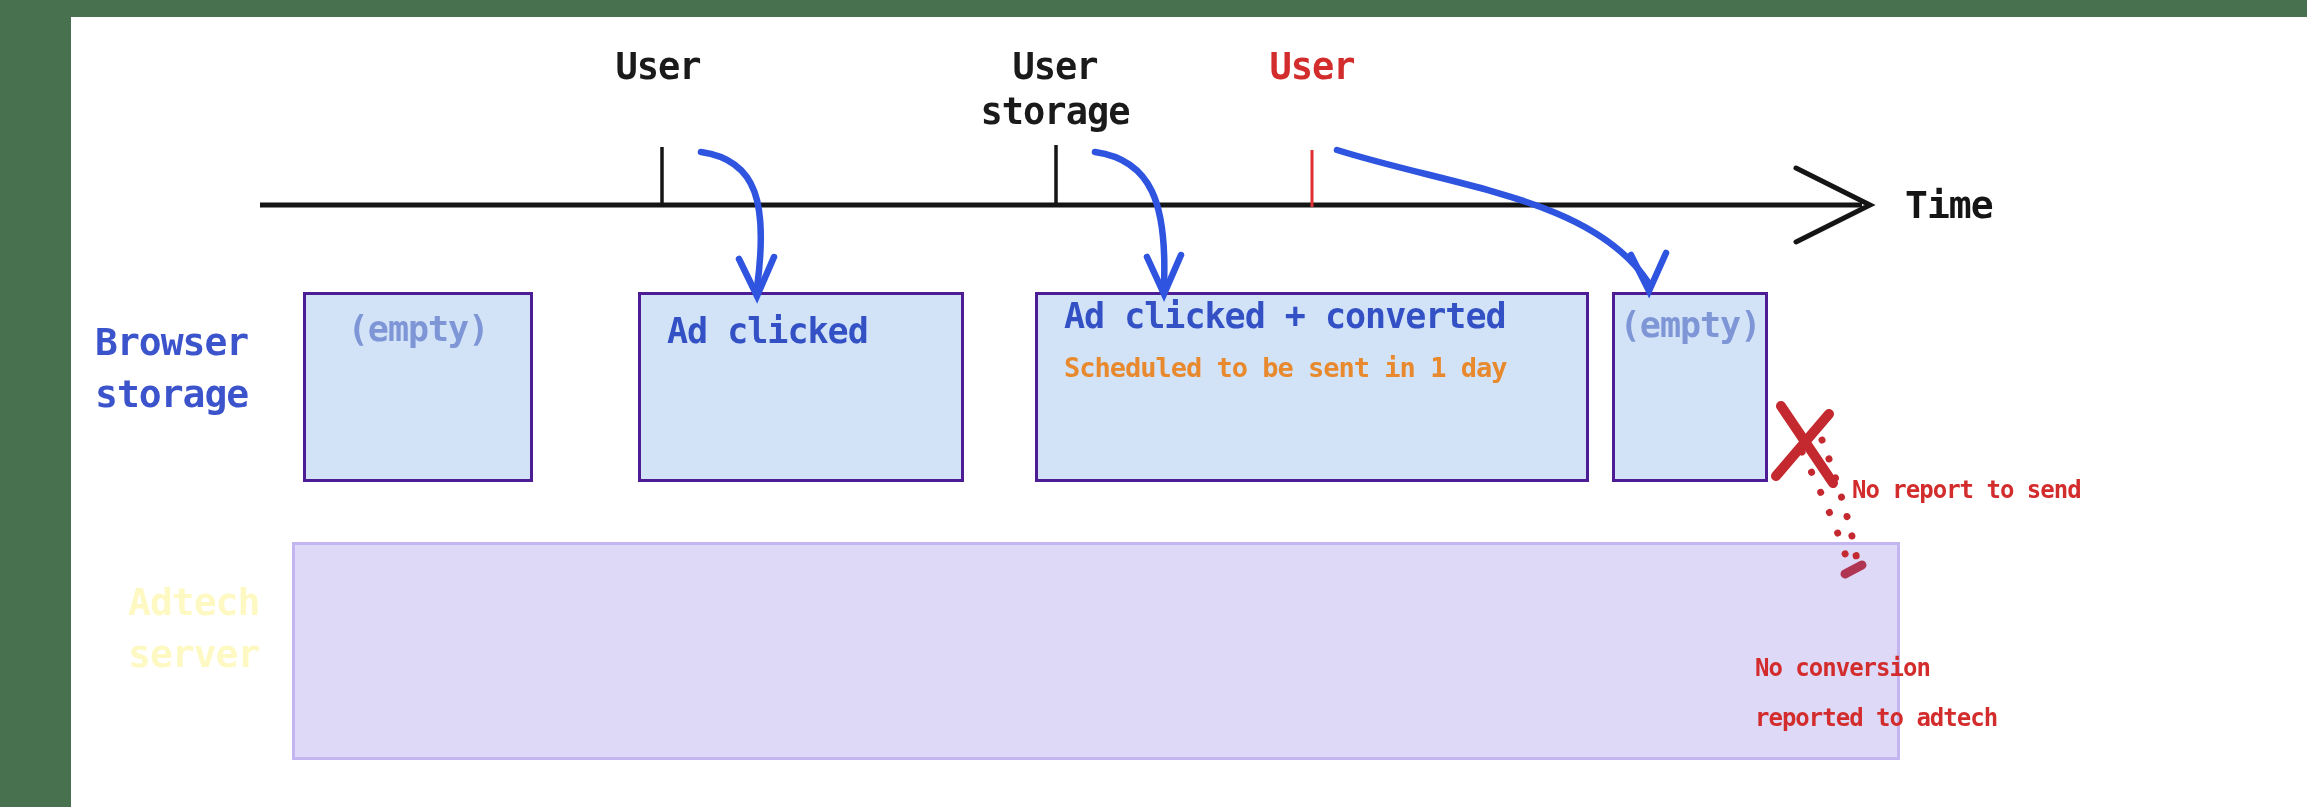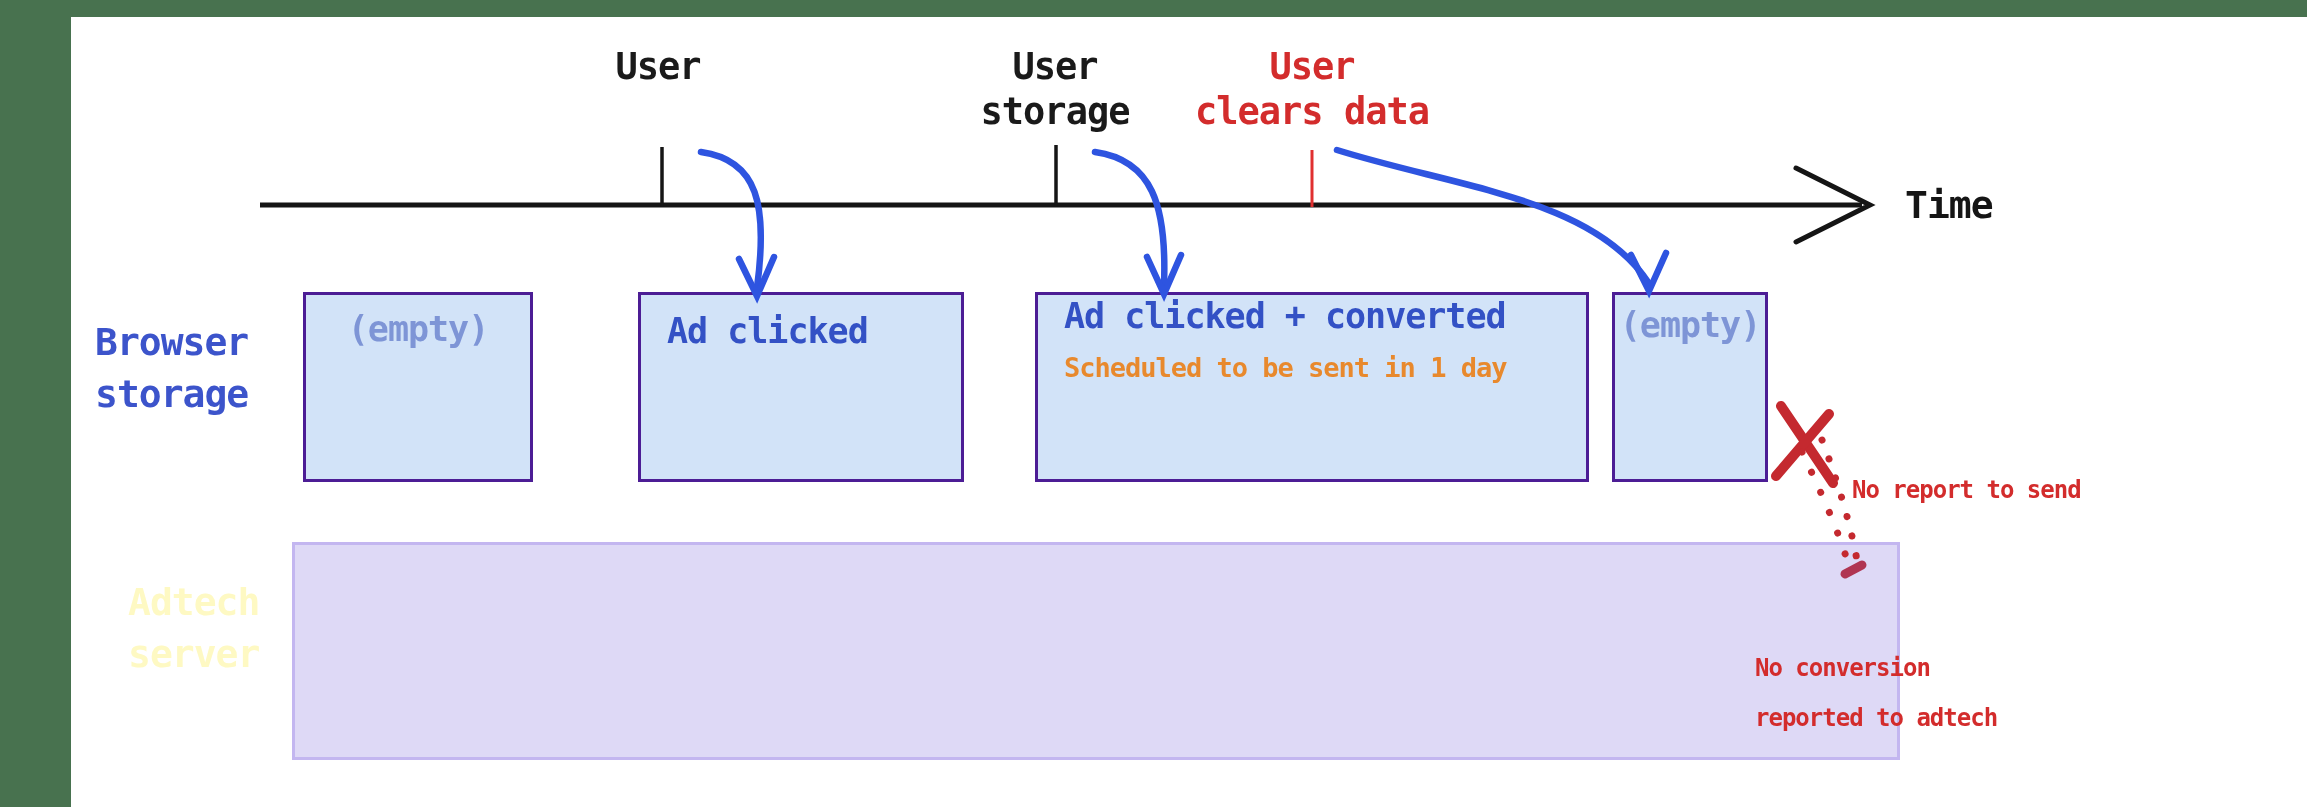--- a/index.html
+++ b/index.html
@@ -121,21 +121,20 @@
 
 <div class="event-label" style="left:478px; top:44px;">
   <span>User</span><br>
 </div>
 <div class="event-label" style="left:875px; top:44px;">
   <span>User</span><br>
   <span>storage</span>
 </div>
 <div class="event-label red" style="left:1132px; top:44px;">
   <span>User</span><br>
-  <span>clears data</span>
 </div>
 
 <div class="time-label" style="left:1905px; top:183px;">Time</div>
 
 <div class="row-label blue" style="left:95px; top:316px;">
   <span>Browser</span><br>
   <span>storage</span>
 </div>
 <div class="row-label purple" style="left:128px; top:576px;">
   <span>Adtech</span><br>

